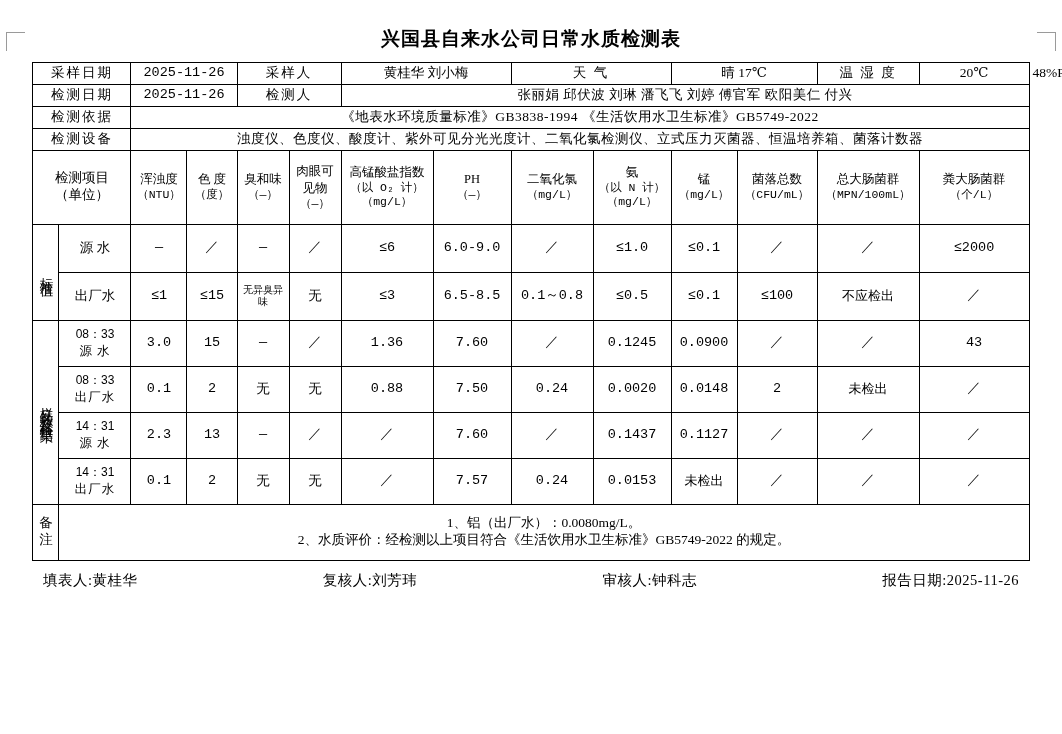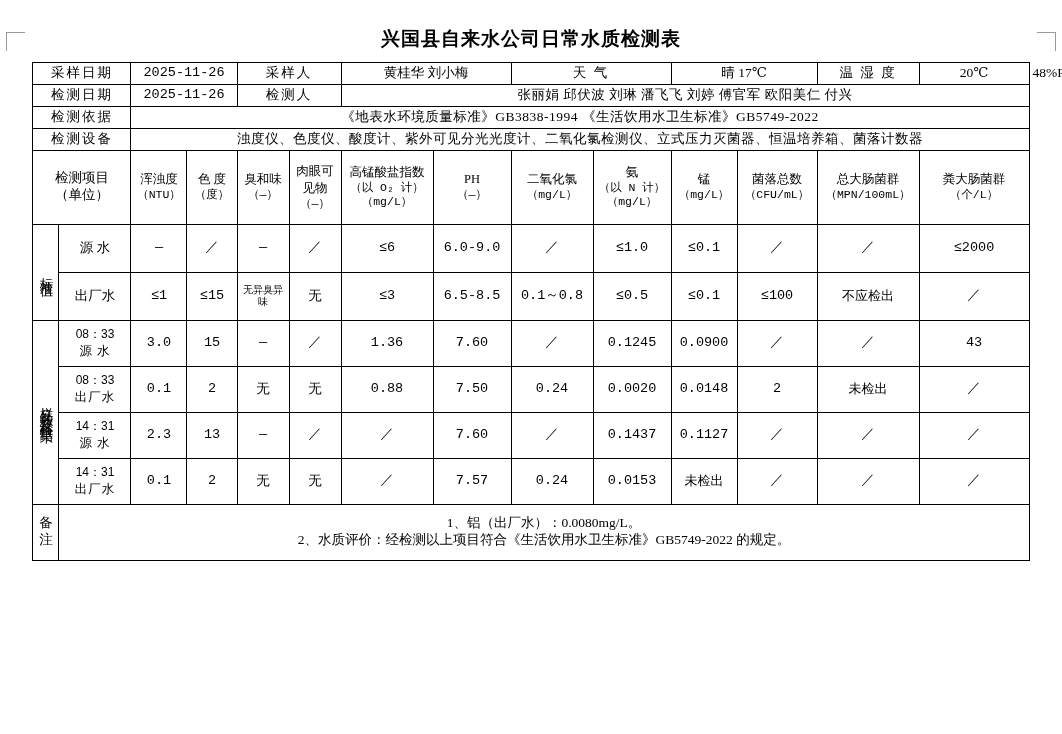--- a/index.html
+++ b/index.html
@@ -353,13 +353,19 @@
         <div>注</div>
       </td>
       <td class="note" colspan="13">
         <div>1、铝（出厂水）：0.0080mg/L。</div>
         <div>2、水质评价：经检测以上项目符合《生活饮用水卫生标准》GB5749-2022 的规定。</div>
       </td>
     </tr>
   </tbody>
     </table>
 
+  <div class="footer">
+    <span>填表人:黄桂华</span>
+    <span>复核人:刘芳玮</span>
+    <span>审核人:钟科志</span>
+    <span>报告日期:2025-11-26</span>
+  </div>
 </div>
 
 </body></html>

